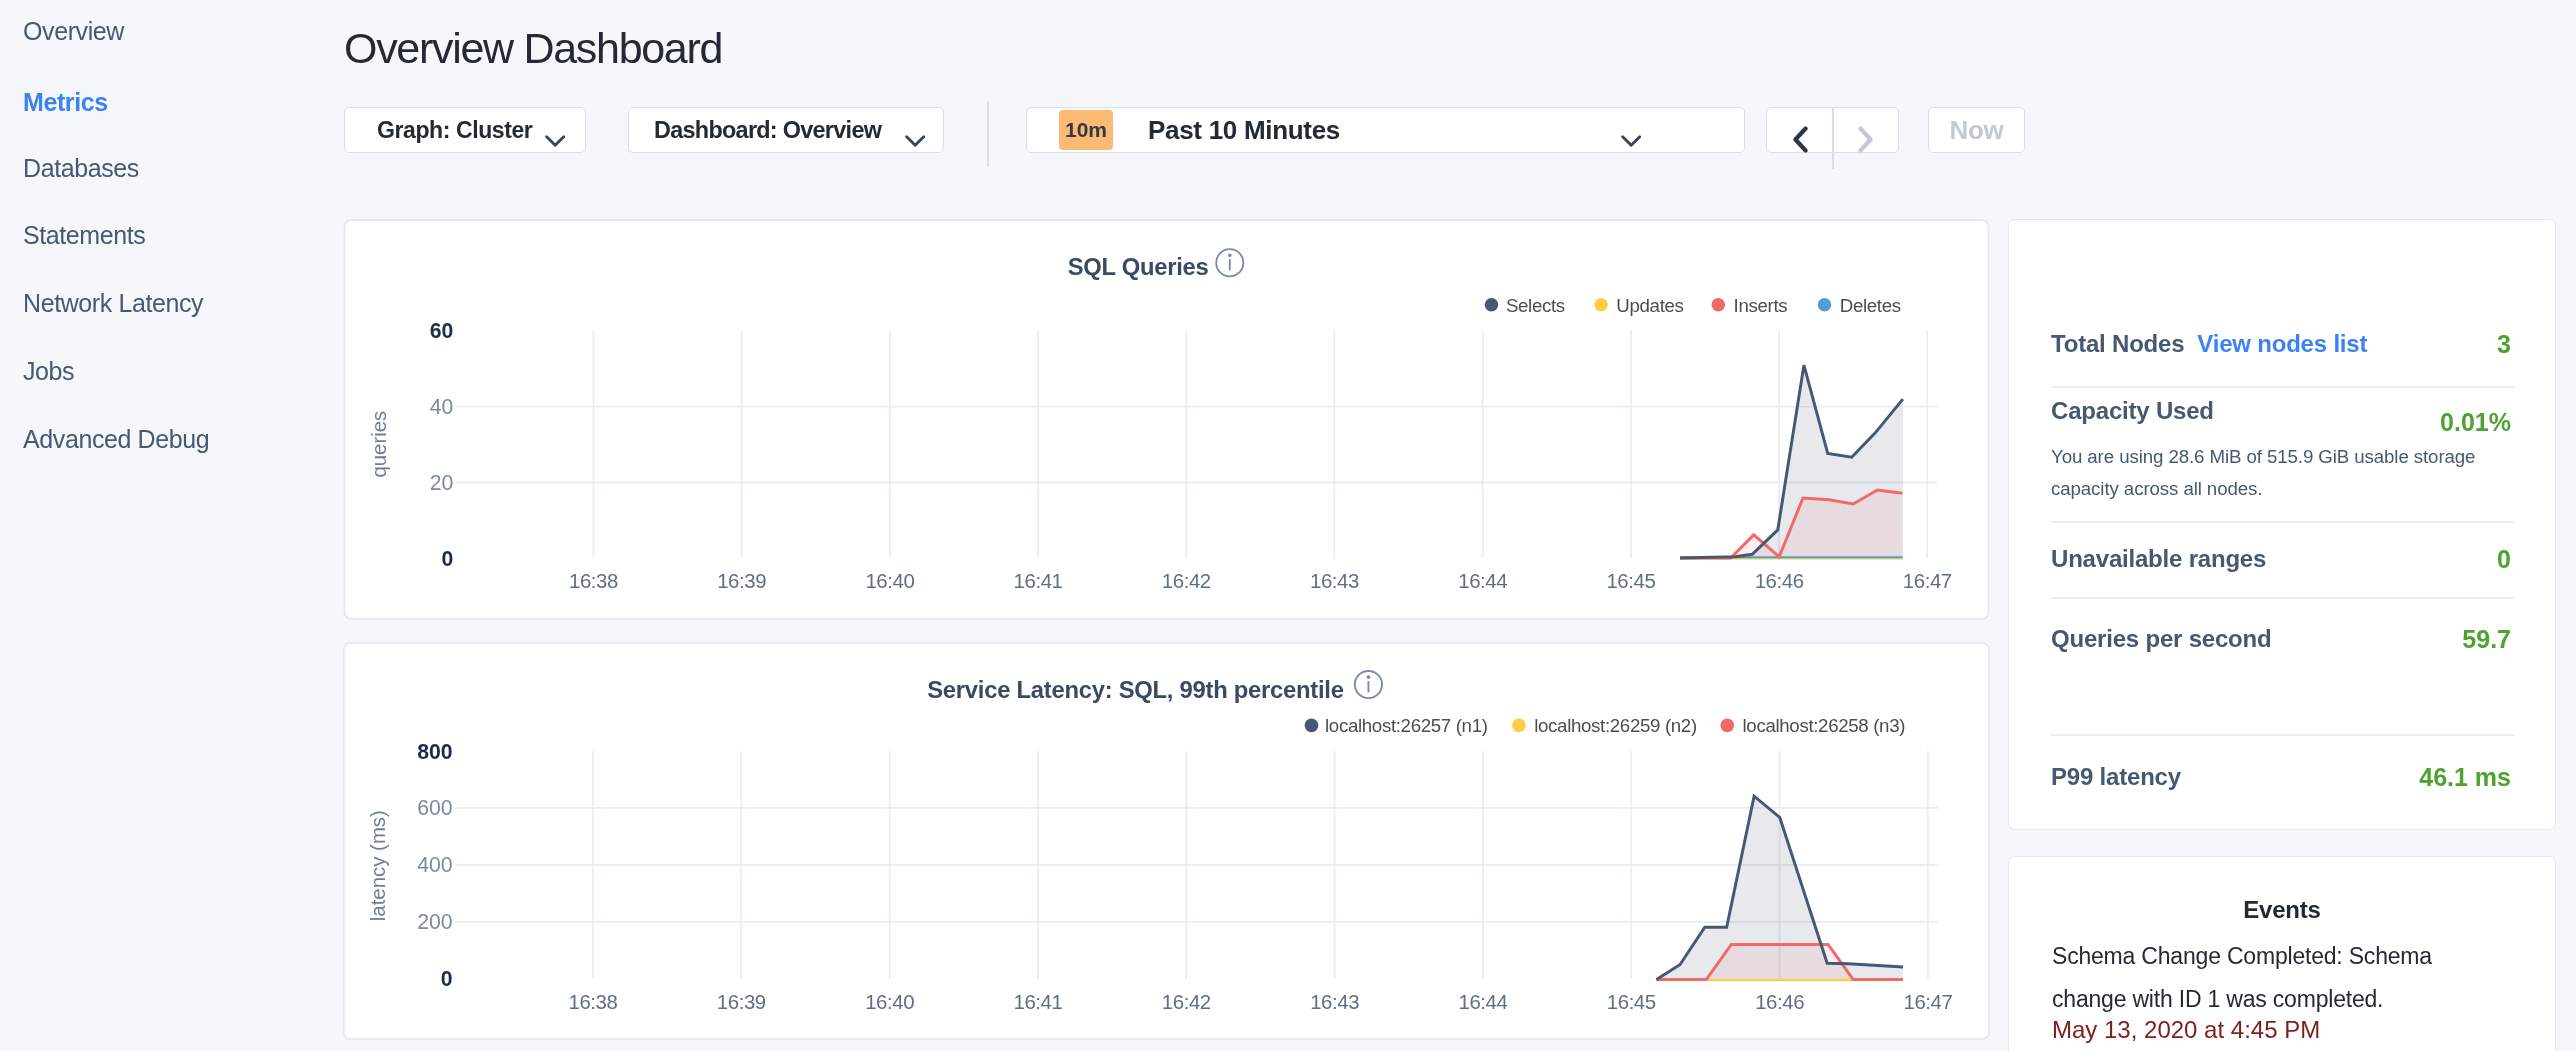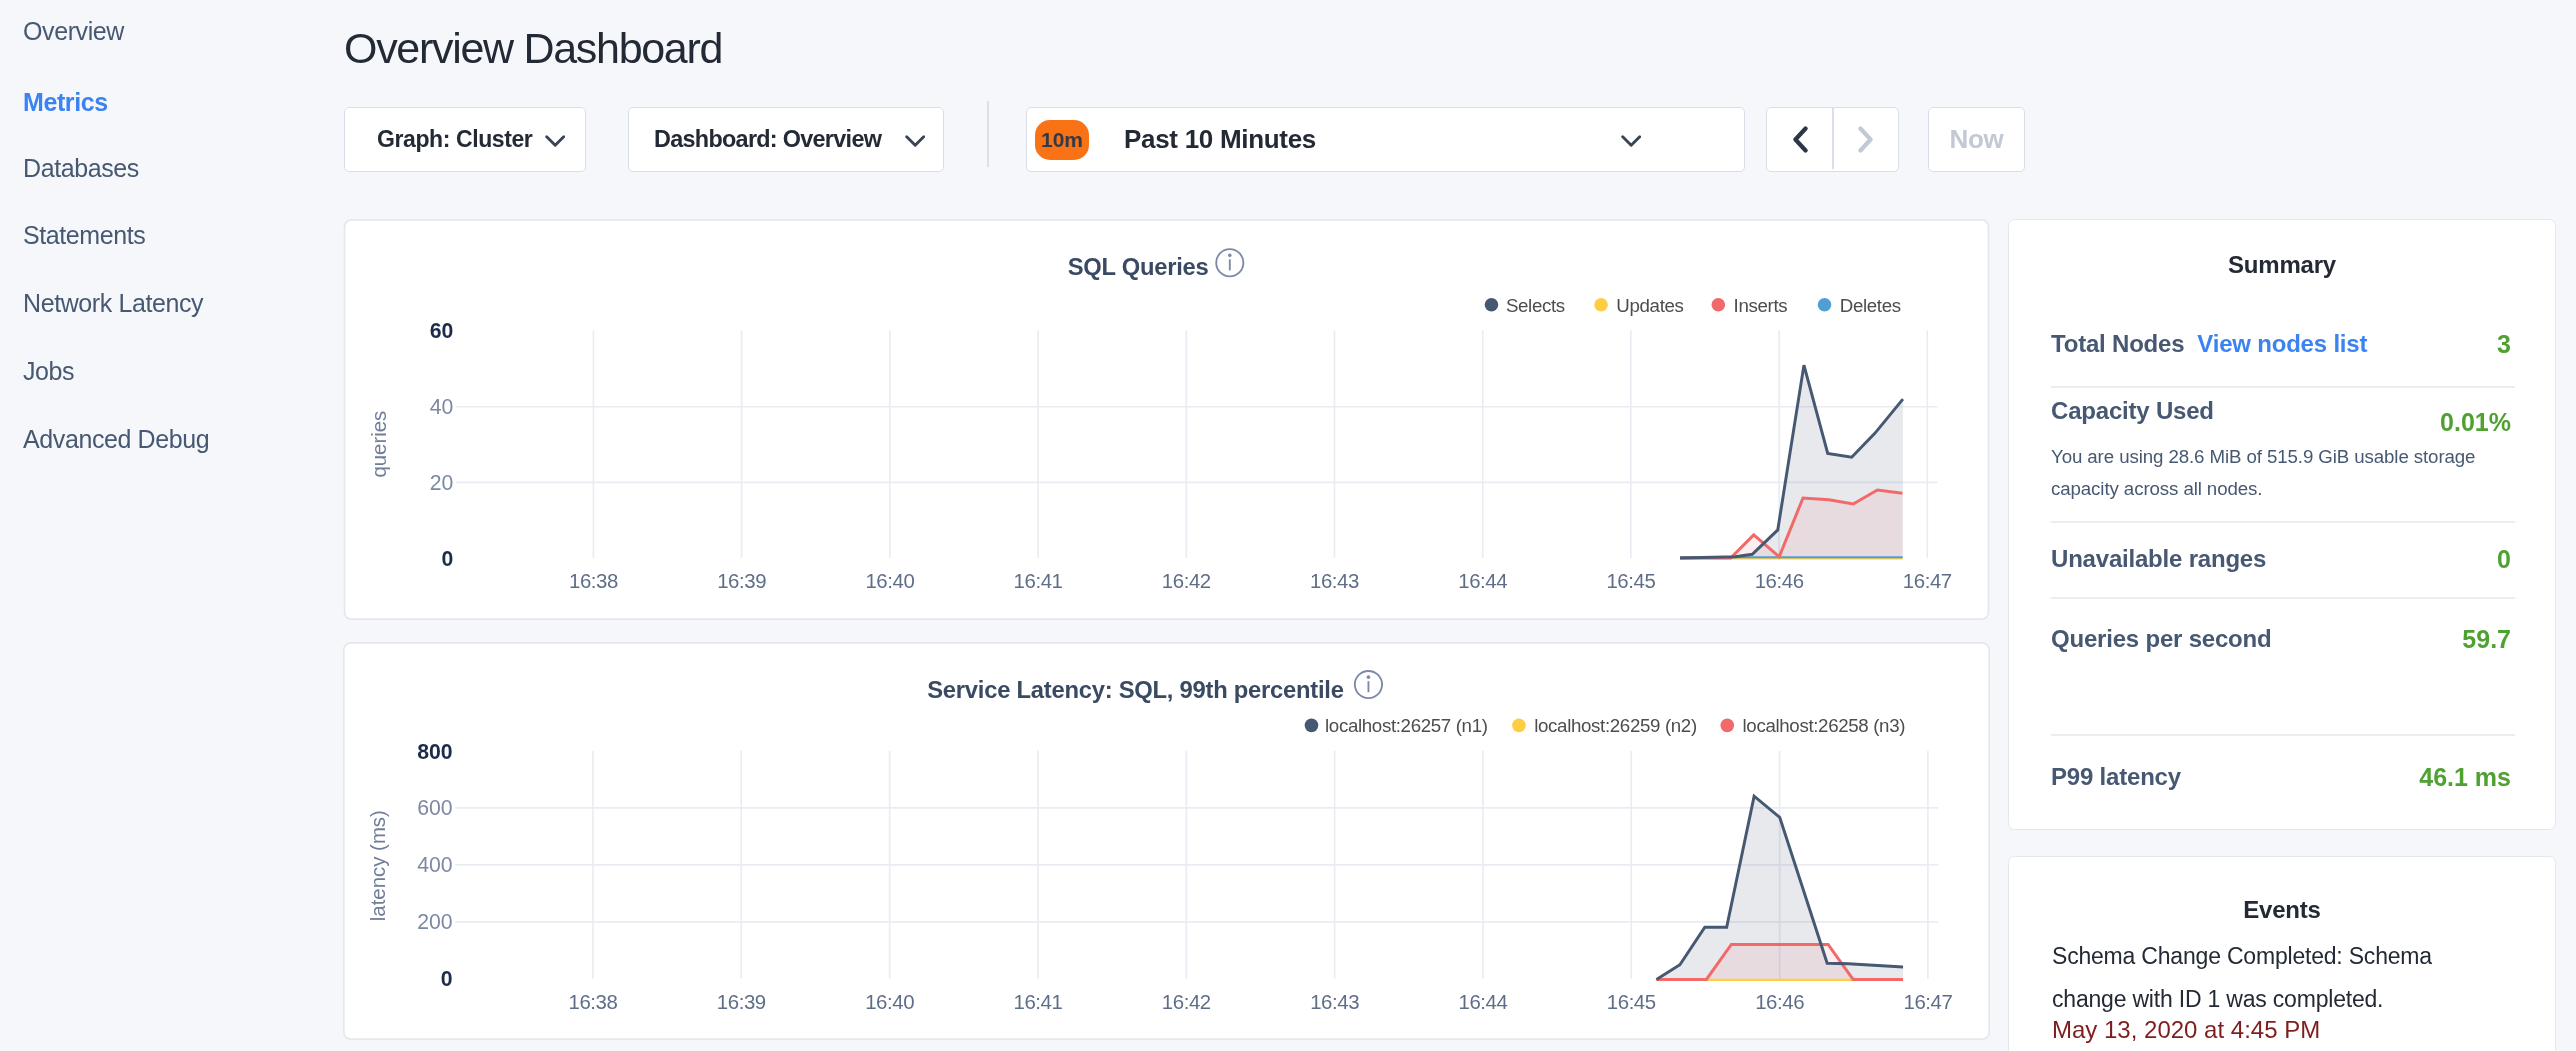--- a/index.html
+++ b/index.html
@@ -1,19 +1,19 @@
 <!DOCTYPE html>
 <html style="font-size:13.6px"><head>
 <meta charset="utf-8">
 <style>
 html,body{margin:0;padding:0}
 body{width:2576px;height:1051px;background:#f5f7fa;font-family:"Liberation Sans",sans-serif;position:relative;overflow:hidden}
 .abs{position:absolute}
 .nav{position:absolute;left:23px;color:#475872;font-size:25px;line-height:25px;letter-spacing:-0.4px;white-space:nowrap}
-.ctl{position:absolute;top:107px;height:65px;background:#fff;border:1.7px solid #d9dee8;border-radius:5.1px;box-sizing:border-box;display:flex;align-items:center}
+.ctl{position:absolute;top:107px;height:46px;background:#fff;border:1.7px solid #d9dee8;border-radius:5.1px;box-sizing:border-box;display:flex;align-items:center}
 .ctl-text{font-size:26px;font-weight:bold;color:#242a35;letter-spacing:-0.3px;white-space:nowrap}
 .panel{position:absolute;background:#fff;border:1.7px solid #e4e8ee;border-radius:6.8px;box-sizing:border-box}
 .rowlab{position:absolute;font-size:24px;font-weight:bold;color:#475872;letter-spacing:-0.2px;line-height:24px;white-space:nowrap}
 .rowval{position:absolute;font-size:25px;font-weight:bold;color:#4fa132;line-height:25px;white-space:nowrap}
 .rowdesc{position:absolute;font-size:18.7px;color:#475872;line-height:32px;letter-spacing:-0.1px}
 .divider{position:absolute;left:42px;right:40px;height:1.7px;background:#eaedf2}
 </style>
 </head>
 <body>
 
@@ -34,21 +34,21 @@
     </svg>
 </div>
 <div class="ctl" style="left:628px;width:316px">
   <span class="ctl-text" style="margin-left:25px;font-size:23.4px;letter-spacing:-0.7px">Dashboard: Overview</span>
   <svg class="abs" style="left:276px;top:27px" width="20.4" height="12.8" viewBox="0 0 24 15">
       <polyline points="2,2 12,12 22,2" stroke="#394455" stroke-width="3.4" fill="none" stroke-linecap="round" stroke-linejoin="round"></polyline>
     </svg>
 </div>
 <div class="abs" style="left:987px;top:101px;width:1.7px;height:66px;background:#dce1e9"></div>
 <div class="ctl" style="left:1026px;width:719px">
-  <span style="margin-left:8px;width:54px;height:40px;background:#f97316;border-radius:15px;display:flex;align-items:center;justify-content:center;font-size:21px;font-weight:bold;color:#333a47">10m</span>
+  <span style="margin-left:32px;width:54px;height:40px;background:#fdba74;border-radius:4px;display:flex;align-items:center;justify-content:center;font-size:21px;font-weight:bold;color:#333a47">10m</span>
   <span class="ctl-text" style="margin-left:35px">Past 10 Minutes</span>
   <svg class="abs" style="left:594px;top:27px" width="20.4" height="12.8" viewBox="0 0 24 15">
       <polyline points="2,2 12,12 22,2" stroke="#394455" stroke-width="3.4" fill="none" stroke-linecap="round" stroke-linejoin="round"></polyline>
     </svg>
 </div>
 <div class="ctl" style="left:1766px;width:133px">
   <div class="abs" style="left:65px;top:0;width:1.7px;height:61px;background:#d9dee8"></div>
   <svg class="abs" style="left:25px;top:18px" width="17" height="27" viewBox="0 0 20 32">
       <polyline points="16,3 4,16 16,29" stroke="#2c3648" stroke-width="5" fill="none" stroke-linecap="round" stroke-linejoin="round"></polyline>
     </svg>
@@ -180,21 +180,20 @@
 <text x="49" y="263" font-size="24" fill="#707e98" text-anchor="middle" transform="rotate(-90 49 263)">latency (ms)</text>
 <path d="M1544.7,396.8 L1572.3,379.5 L1601.6,335.4 L1627.3,335.4 L1659.6,181.3 L1689.7,206.2 L1745.5,377.7 L1770.5,378.4 L1834.7,382.1 L1834.7,396.8 Z" fill="rgba(71,88,114,0.13)"></path>
 <path d="M1544.7,396.8 L1603.5,396.8 L1632.8,355.6 L1746.6,355.6 L1776,396.8 L1834.7,396.8 Z" fill="rgba(241,105,105,0.11)"></path>
 <line x1="1544.7" y1="397.4" x2="1834.7" y2="397.4" stroke="#ffcd44" stroke-width="2.5"></line>
 <polyline points="1544.7,396.8 1603.5,396.8 1632.8,355.6 1746.6,355.6 1776,396.8 1834.7,396.8" fill="none" stroke="#f16969" stroke-width="3.5"></polyline>
 <polyline points="1544.7,396.8 1572.3,379.5 1601.6,335.4 1627.3,335.4 1659.6,181.3 1689.7,206.2 1745.5,377.7 1770.5,378.4 1834.7,382.1" fill="none" stroke="#475872" stroke-width="3.5"></polyline>
 </svg>
 </div>
 
 <div class="panel" style="left:2008px;top:219px;width:548px;height:611px">
-  <div class="abs" style="left:0;right:0;top:31px;text-align:center;font-size:24px;font-weight:bold;color:#242a35;letter-spacing:-0.2px">Summary</div>
   <div class="rowlab" style="left:42px;top:112px">Total Nodes&nbsp;&nbsp;<span style="color:#3b82f2">View nodes list</span></div>
   <div class="rowval" style="right:44px;top:112px">3</div>
   <div class="divider" style="top:166px"></div>
   <div class="rowlab" style="left:42px;top:179px">Capacity Used</div>
   <div class="rowval" style="right:44px;top:190px">0.01%</div>
   <div class="rowdesc" style="left:42px;top:221px;width:459px">You are using 28.6 MiB of 515.9 GiB usable storage capacity across all nodes.</div>
   <div class="divider" style="top:301px"></div>
   <div class="rowlab" style="left:42px;top:327px">Unavailable ranges</div>
   <div class="rowval" style="right:44px;top:327px">0</div>
   <div class="divider" style="top:377px"></div>

